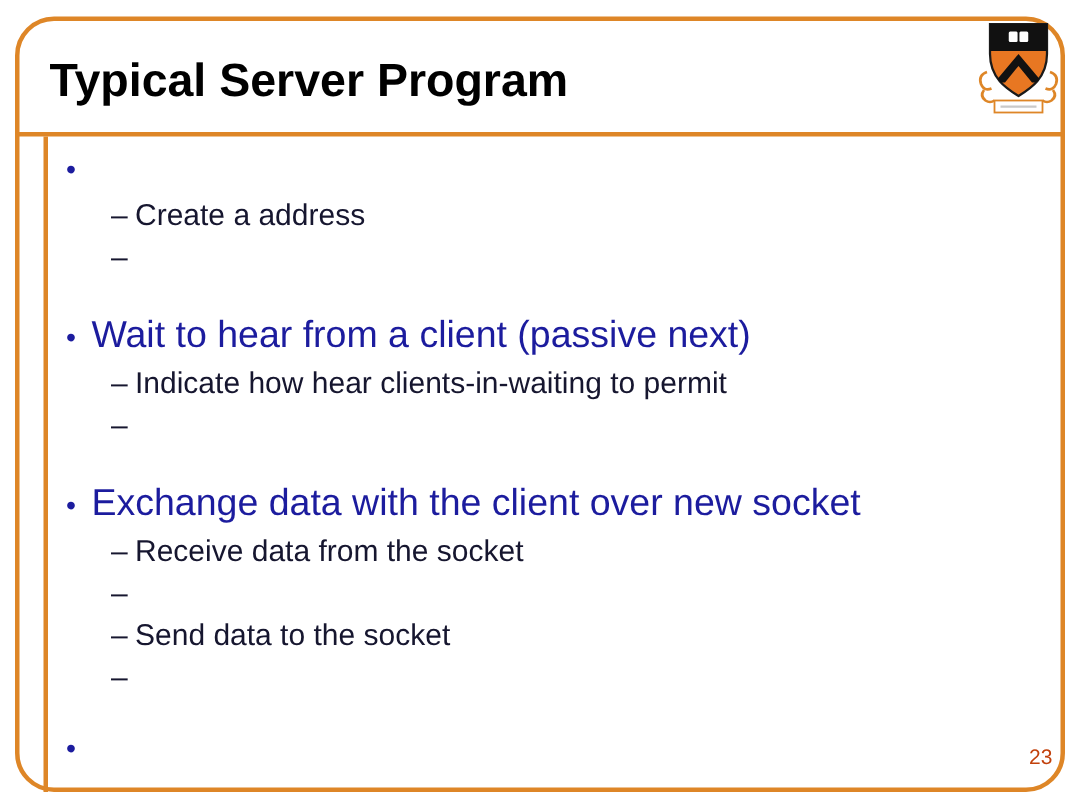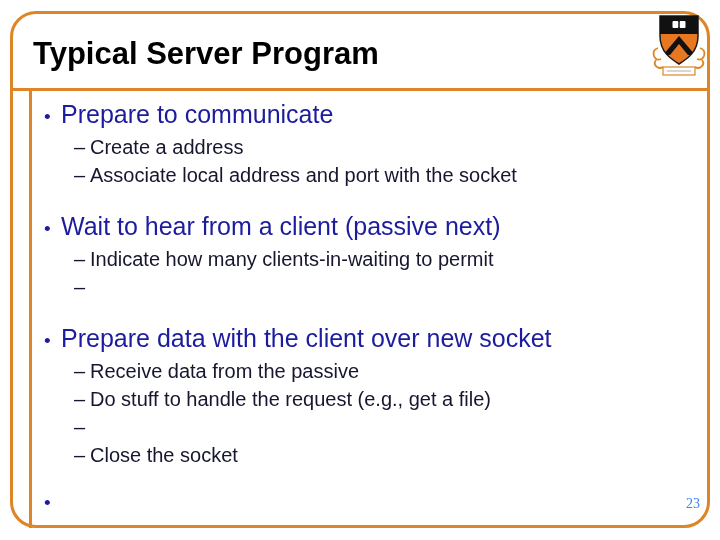--- a/index.html
+++ b/index.html
@@ -48,22 +48,22 @@
   .s-line{
     display:flex;align-items:baseline;
     font-size:20px;line-height:28px;color:var(--navy-sub);
     margin-left:30px;white-space:nowrap;
   }
   .s-line .marker{
     width:16px;flex:0 0 16px;font-size:20px;color:var(--navy-sub);
   }
   .page-number{
     position:absolute;left:686px;top:496px;
-    font-family:Liberation Serif, serif;
-    font-size:14px;color:#3b82f6;
+    font-family:Liberation Sans, sans-serif;
+    font-size:14px;color:#c2410c;
   }
 </style>
 </head>
 <body>
 
 <div class="slide">
 
   <div class="outer-border"></div>
 
   <h1 class="slide-title">Typical Server Program</h1>
@@ -102,65 +102,62 @@
   </svg>
 
   <div class="title-divider"></div>
   <div class="left-rule"></div>
 
   <div class="content">
 
     <div class="section">
       <div class="h-line">
         <span class="marker">•</span>
-        <span>Prepare to communicate</span>
       </div>
       <div class="s-line">
         <span class="marker">–</span>
         <span>Create a address</span>
       </div>
       <div class="s-line">
         <span class="marker">–</span>
-        <span>Associate local address and port with the socket</span>
       </div>
     </div>
 
     <div class="section">
       <div class="h-line">
         <span class="marker">•</span>
         <span>Wait to hear from a client (passive next)</span>
       </div>
       <div class="s-line">
         <span class="marker">–</span>
-        <span>Indicate how many clients-in-waiting to permit</span>
+        <span>Indicate how hear clients-in-waiting to permit</span>
       </div>
       <div class="s-line">
         <span class="marker">–</span>
       </div>
     </div>
 
     <div class="section">
       <div class="h-line">
         <span class="marker">•</span>
-        <span>Prepare data with the client over new socket</span>
+        <span>Exchange data with the client over new socket</span>
       </div>
       <div class="s-line">
         <span class="marker">–</span>
-        <span>Receive data from the passive</span>
-      </div>
-      <div class="s-line">
-        <span class="marker">–</span>
-        <span>Do stuff to handle the request (e.g., get a file)</span>
+        <span>Receive data from the socket</span>
       </div>
       <div class="s-line">
         <span class="marker">–</span>
       </div>
       <div class="s-line">
         <span class="marker">–</span>
-        <span>Close the socket</span>
+        <span>Send data to the socket</span>
+      </div>
+      <div class="s-line">
+        <span class="marker">–</span>
       </div>
     </div>
 
     <div class="section last">
       <div class="h-line">
         <span class="marker">•</span>
       </div>
     </div>
 
   </div>

